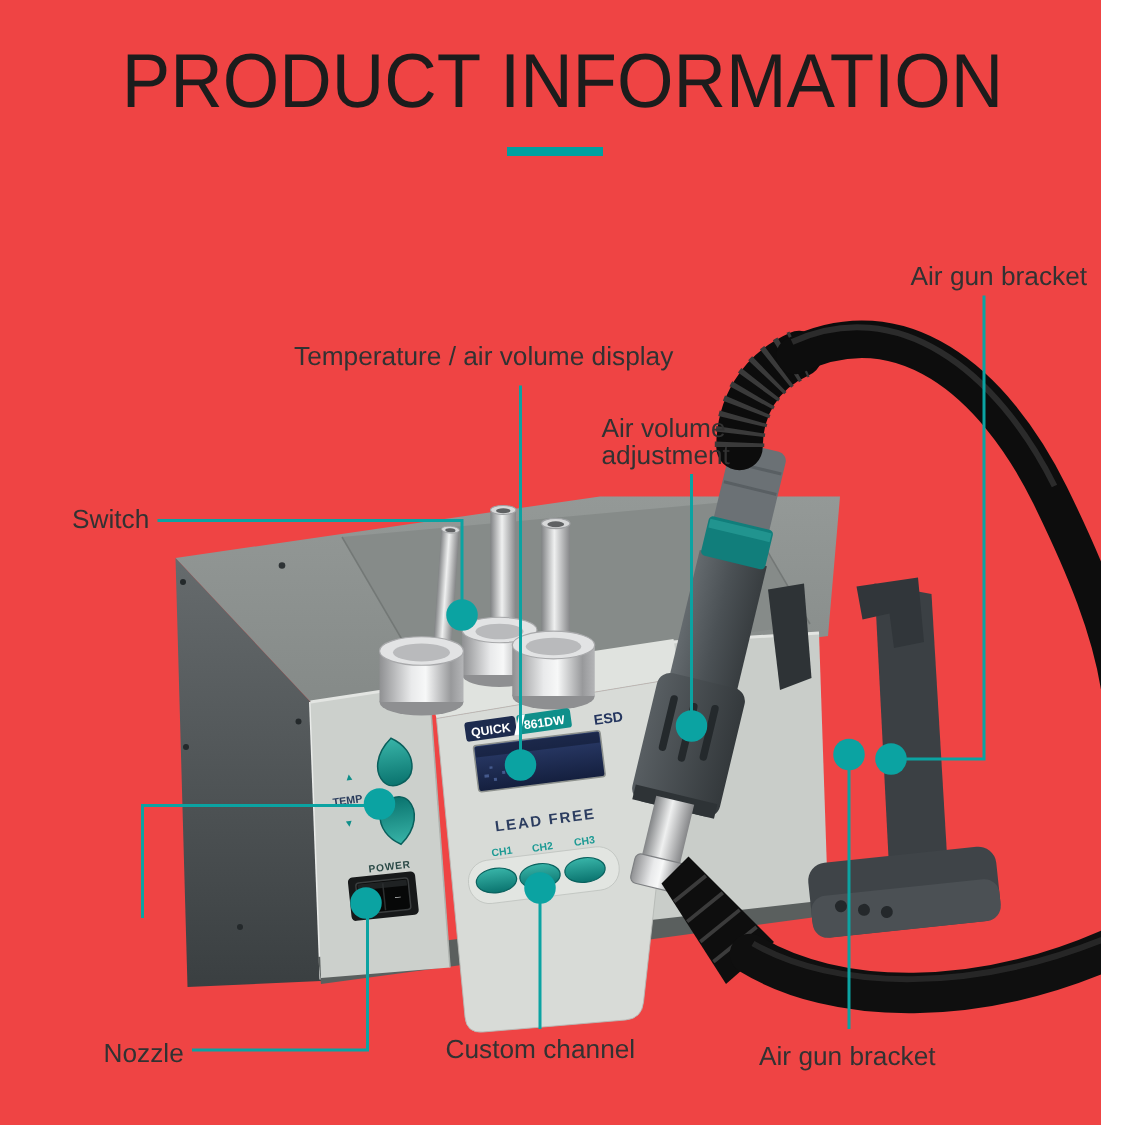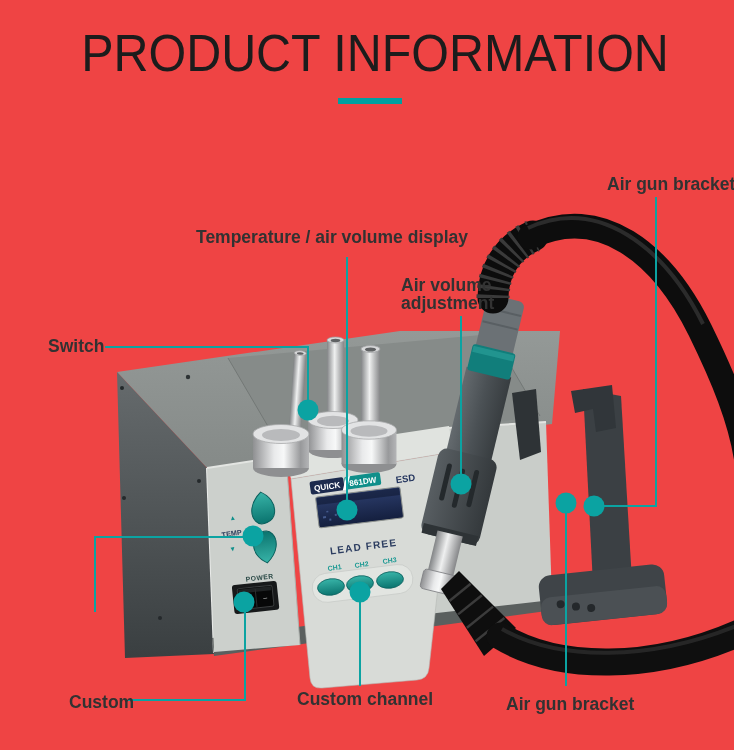--- a/index.html
+++ b/index.html
@@ -3,21 +3,21 @@
 <meta charset="utf-8">
 <style>
   html,body{margin:0;padding:0;background:#fff;}
   #stage{position:relative;width:734px;height:750px;background:#ef4444;overflow:hidden;
          font-family:"Liberation Sans",sans-serif;}
   #title{position:absolute;top:24px;left:0;width:750px;text-align:center;
          font-size:51px;font-weight:400;color:#1c1c1c;letter-spacing:0;
          transform:scaleX(.95);}
   #underline{position:absolute;left:338px;top:98px;width:64px;height:6px;}
   svg{position:absolute;left:0;top:0;}
-  .lbl{position:absolute;font-size:17.5px;line-height:18px;color:#323232;white-space:nowrap;font-weight:bold;}
+  .lbl{position:absolute;font-size:17.5px;line-height:18px;color:#323232;white-space:nowrap;}
 </style>
 </head>
 <body>
 
 <div id="stage">
 
   <div id="title">PRODUCT INFORMATION</div>
   <div id="underline" style="background:#00a0a0"></div>
 
   <svg width="750" height="750" viewBox="0 0 750 750">
@@ -256,15 +256,15 @@
 
   <div class="lbl" style="left:48px;top:337px">Switch</div>
   <div class="lbl" style="left:401px;top:276px">
     <div>Air volume</div>
     <div>adjustment</div>
   </div>
   <div class="lbl" style="left:196px;top:228px">Temperature / air volume display</div>
   <div class="lbl" style="left:607px;top:175px">Air gun bracket</div>
   <div class="lbl" style="left:506px;top:695px">Air gun bracket</div>
   <div class="lbl" style="left:297px;top:690px">Custom channel</div>
-  <div class="lbl" style="left:69px;top:693px">Custom</div>
+  <div class="lbl" style="left:69px;top:693px">Nozzle</div>
 
 </div>
 
 </body></html>

